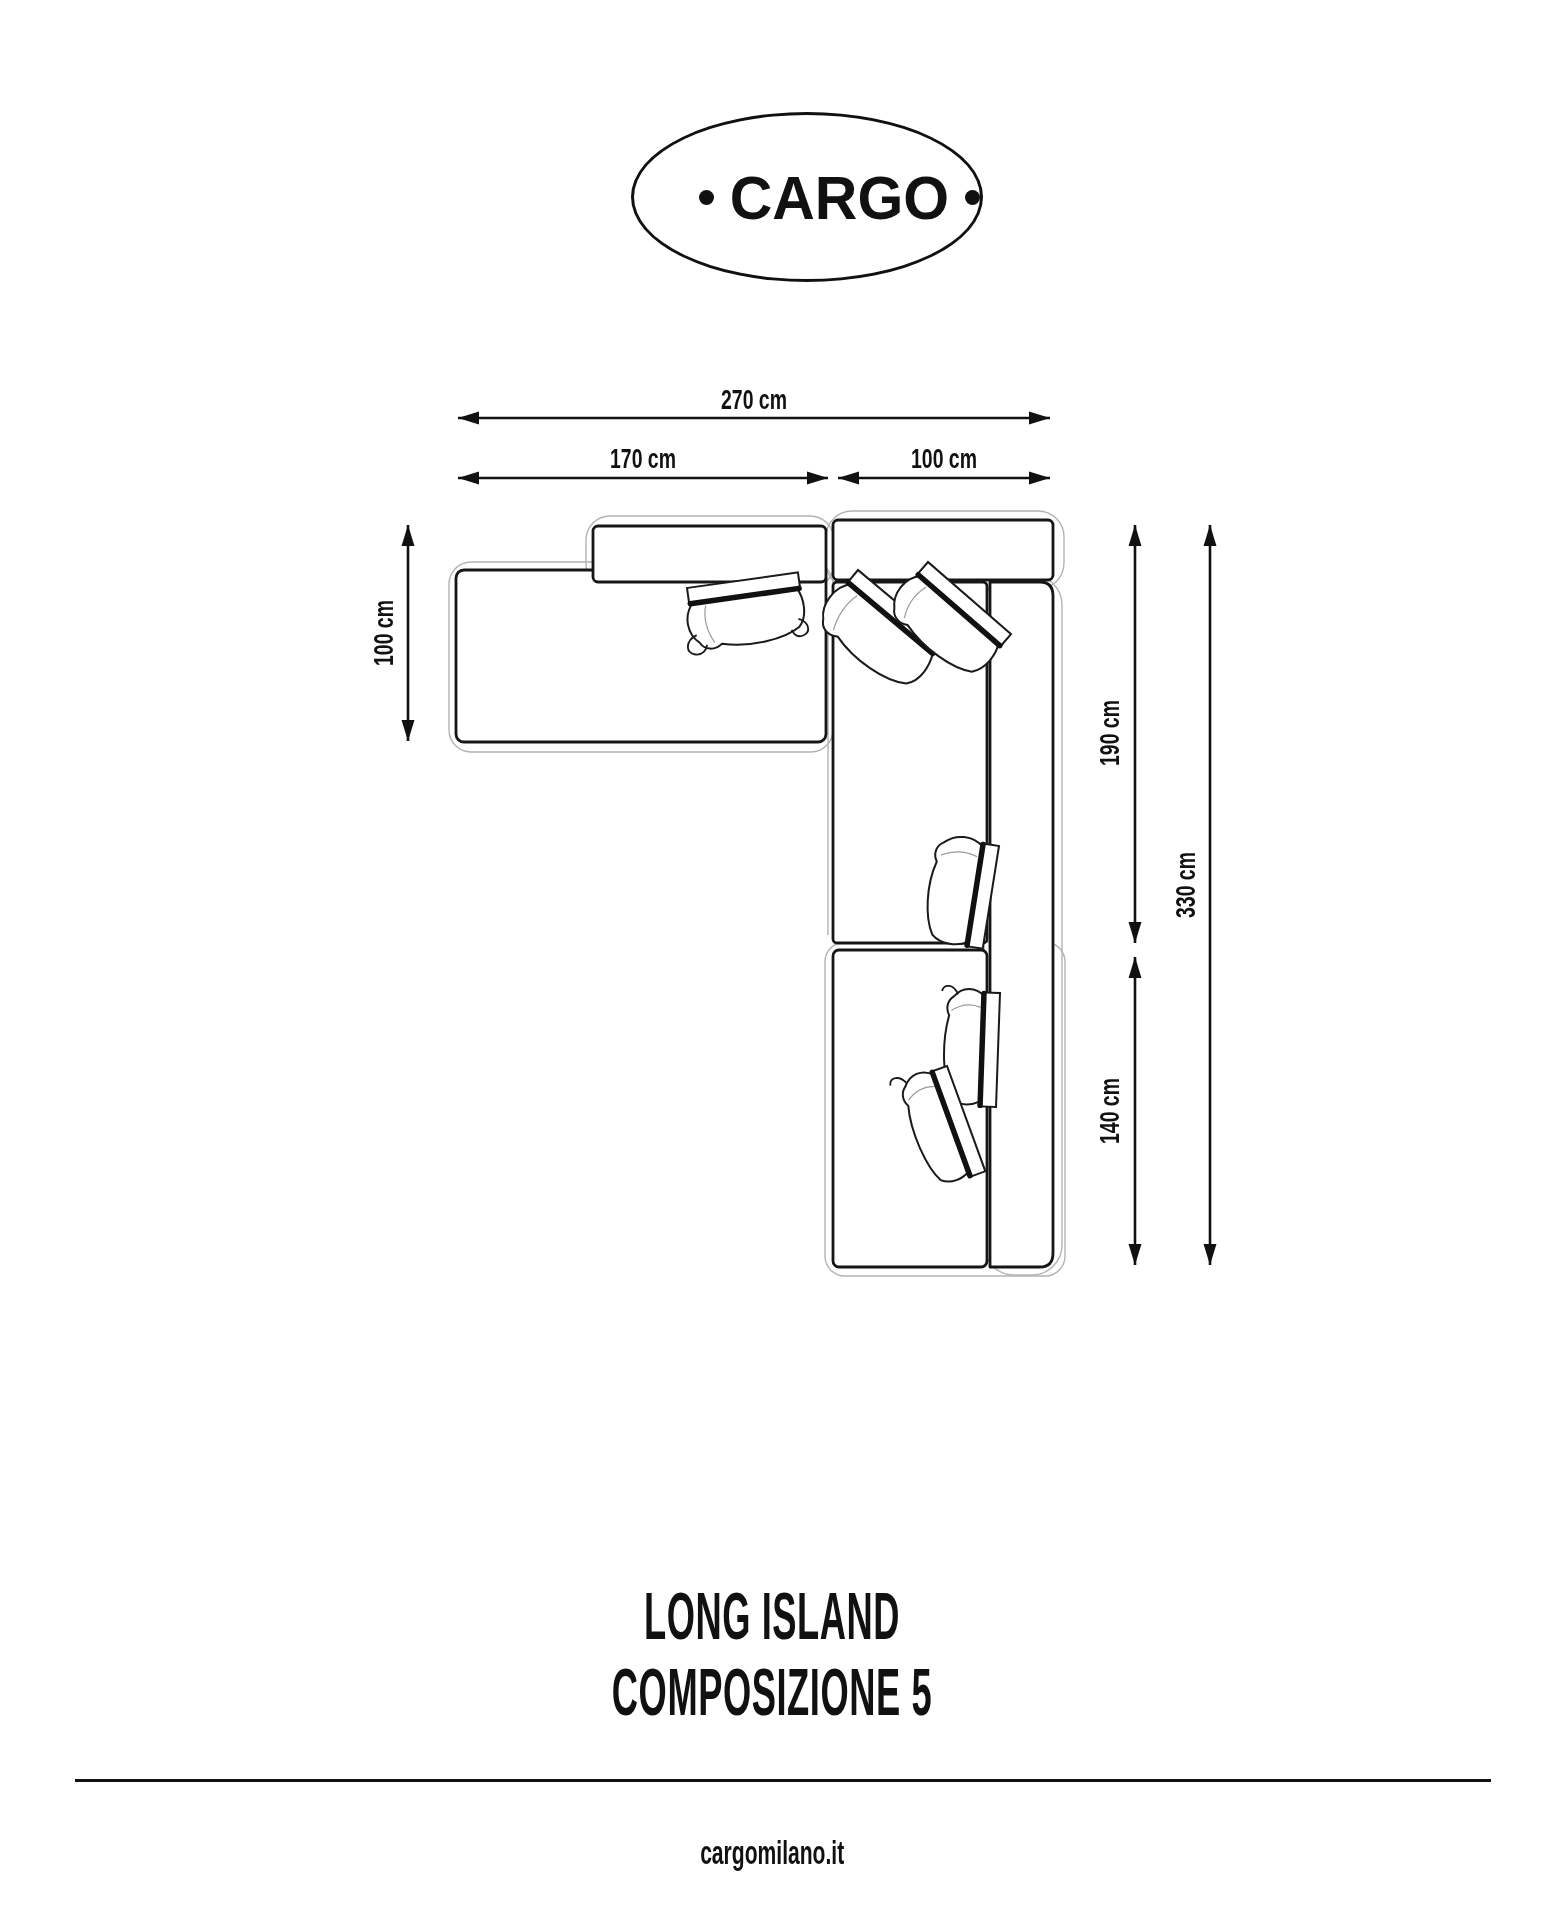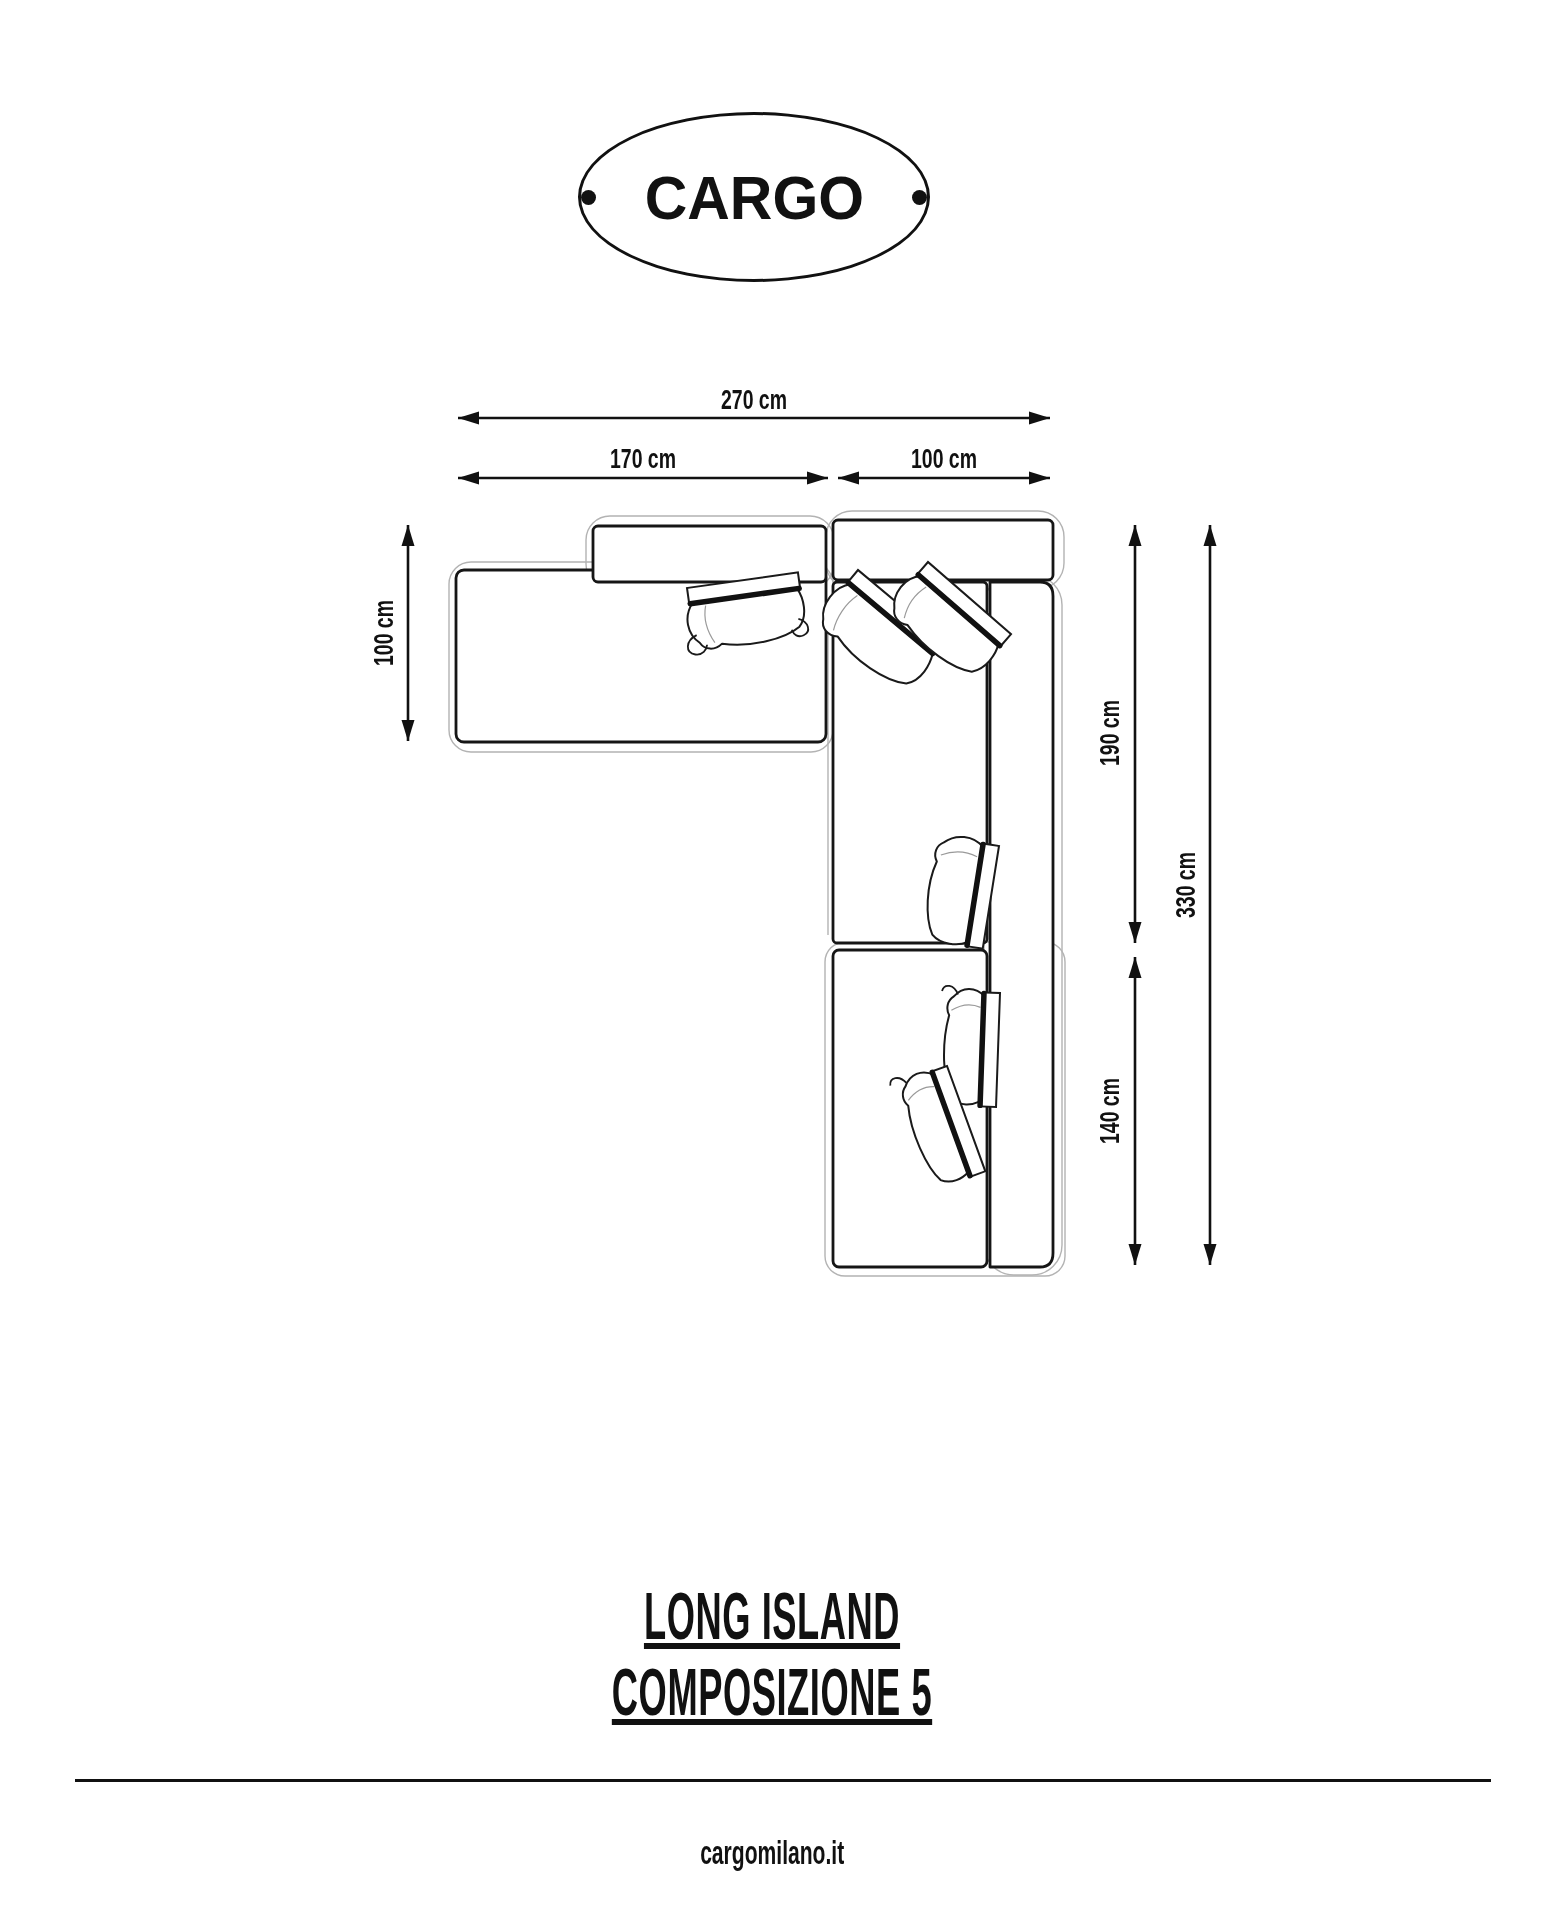--- a/index.html
+++ b/index.html
@@ -1,38 +1,38 @@
 <!DOCTYPE html>
 <html><head>
 <meta charset="utf-8">
 <style>
   html,body{margin:0;padding:0;background:#fff;}
   .page{position:relative;width:1544px;height:1932px;background:#ffffff;overflow:hidden;
         font-family:"Liberation Sans", sans-serif;color:#111;}
   
-  .logo{position:absolute;left:578px;top:112px;width:352px;height:170px;
+  .logo{position:absolute;left:631px;top:112px;width:352px;height:170px;
         border:3px solid #111;border-radius:50%;box-sizing:border-box;
-        display:flex;align-items:center;justify-content:space-between;gap:10px;}
+        display:flex;align-items:center;justify-content:flex-end;gap:10px;}
   .logo-dot{width:15px;height:15px;border-radius:50%;background:#111;}
   .logo-brand{font-size:62px;font-weight:bold;letter-spacing:0px;color:#111;
         transform:scaleX(0.95);display:inline-block;white-space:nowrap;}
   
   .diagram{position:absolute;left:0;top:0;width:1544px;height:1932px;}
   .dimline{stroke:#111;stroke-width:2.6;}
   .dimhead{fill:#111;stroke:none;}
   .dimlabel{font-family:"Liberation Sans",sans-serif;font-weight:bold;font-size:28px;fill:#111;}
   .ghost{fill:none;stroke:#b3b3b3;stroke-width:1.4;}
   .outline{fill:#ffffff;stroke:#161616;stroke-width:2.8;stroke-linejoin:round;}
   .pbody{fill:#ffffff;stroke:#1a1a1a;stroke-width:2;stroke-linejoin:round;}
   .pcrease{fill:none;stroke:#9a9a9a;stroke-width:1.2;}
   .pband{fill:#ffffff;stroke:#1a1a1a;stroke-width:2;}
   .pedge{stroke:#111;stroke-width:5.5;stroke-linecap:round;}
   .pflap{fill:none;stroke:#1a1a1a;stroke-width:1.8;}
   
-  .title{position:absolute;left:0;top:1578px;width:1544px;text-align:center;text-decoration:underline;}
+  .title{position:absolute;left:0;top:1578px;width:1544px;text-align:center;}
   .title-line{font-size:66px;font-weight:bold;line-height:76px;letter-spacing:1px;
         transform:scaleX(0.55);transform-origin:50% 50%;white-space:nowrap;}
   .rule{position:absolute;left:75px;top:1779px;width:1416px;height:3px;background:#111;}
   .footer{position:absolute;left:0;top:1832px;width:1544px;text-align:center;text-decoration:underline;}
   .footer-text{font-size:34px;font-weight:bold;line-height:40px;
         transform:scaleX(0.62);transform-origin:50% 50%;display:inline-block;white-space:nowrap;}
 </style>
 </head>
 <body>
 

